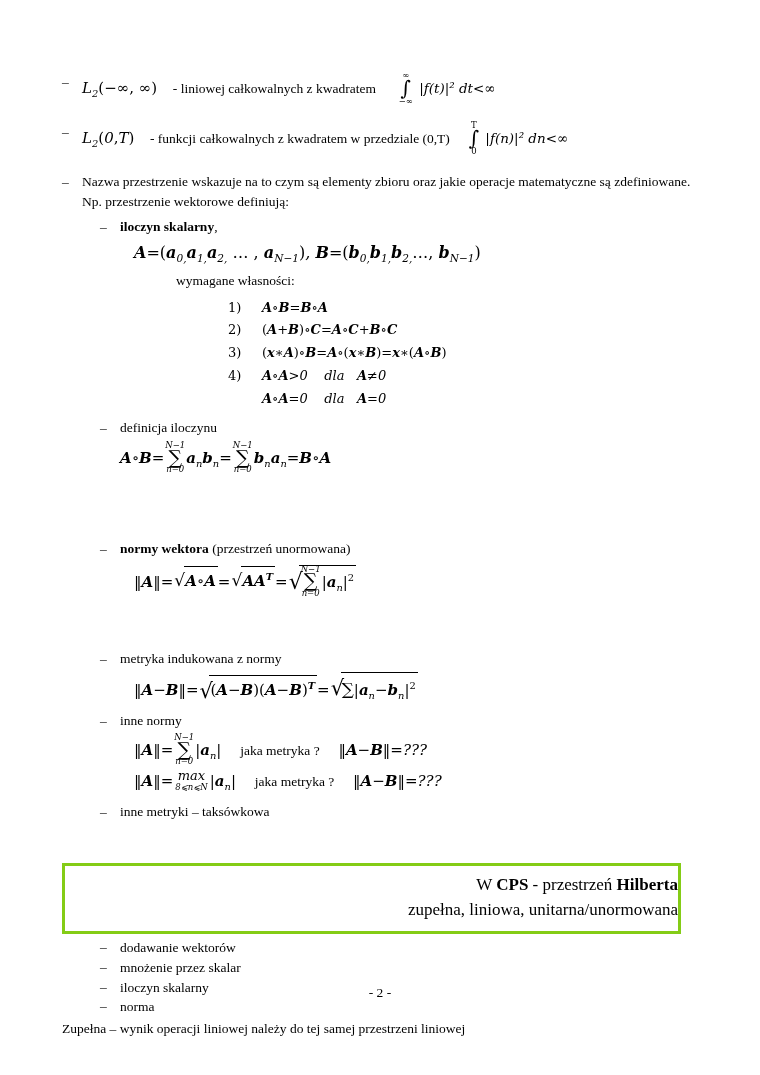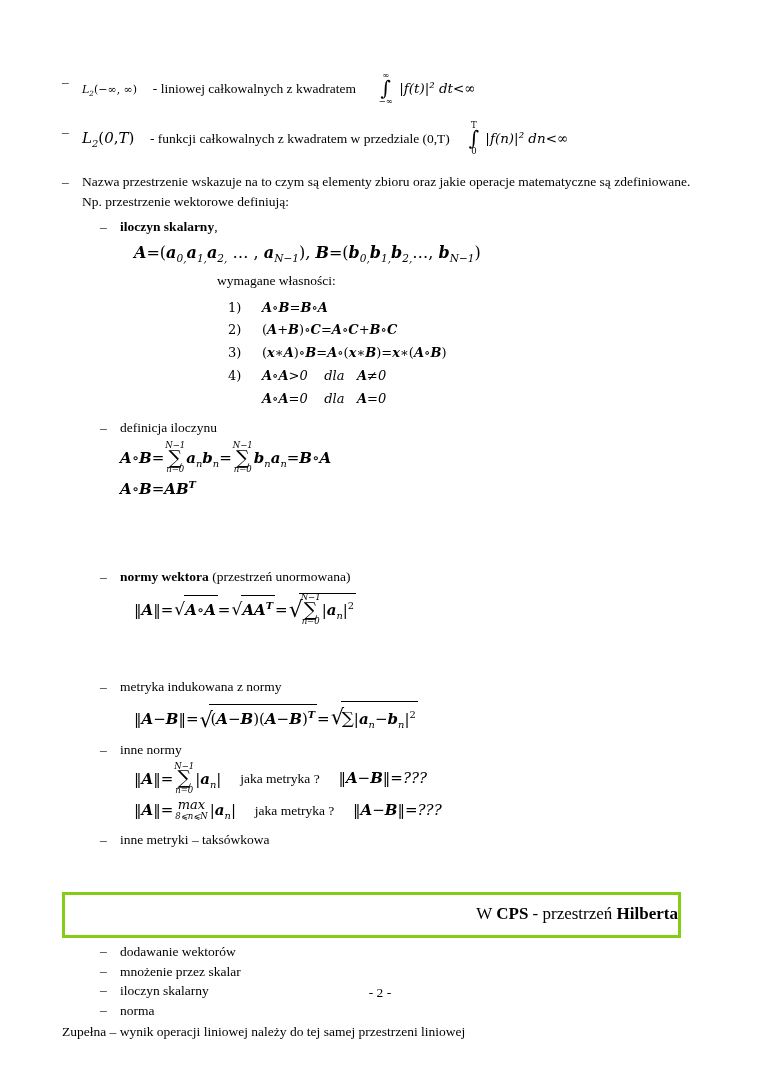--- a/index.html
+++ b/index.html
@@ -211,21 +211,21 @@
 </head>
 <body>
 
 <div class="page">
   <div class="content">
 
     <div class="row">
       <div class="dash">–</div>
       <div class="rowbody">
         <span class="math">
-          <span style="font-size:11px;">L<sub>2</sub><span class="op">(</span>−∞<span class="op">,</span> ∞<span class="op">)</span></span>
+          <span style="font-size:15px;">L<sub>2</sub><span class="op">(</span>−∞<span class="op">,</span> ∞<span class="op">)</span></span>
         </span>
         <span style="display:inline-block;width:8px;"></span>
         <span>- liniowej całkowalnych z kwadratem</span>
         <span style="display:inline-block;width:14px;"></span>
         <span class="math">
           <span class="intg">
             <span class="lim">∞</span>
             <span class="sym">∫</span>
             <span class="lim">−∞</span>
           </span>
@@ -264,21 +264,21 @@
     </div>
 
     <div class="indent1">
       <div class="row">
         <div class="dash">–</div>
         <div class="rowbody">
           <b>iloczyn skalarny</b><span>,</span>
           <div class="mathblock" style="margin-left:14px;margin-top:1px;">
             <span class="bld">A</span><span class="op">=(</span><span class="bld">a</span><sub>0,</sub><span class="bld">a</span><sub>1,</sub><span class="bld">a</span><sub>2,</sub><span class="op"> … ,</span> <span class="bld">a</span><sub>N−1</sub><span class="op">)</span>, <span class="bld">B</span><span class="op">=(</span><span class="bld">b</span><sub>0,</sub><span class="bld">b</span><sub>1,</sub><span class="bld">b</span><sub>2,</sub><span class="op">…,</span> <span class="bld">b</span><sub>N−1</sub><span class="op">)</span>
           </div>
-          <div style="margin-left:97px;margin-top:3px;font-size:13.5px;">wymagane własności:</div>
+          <div style="margin-left:56px;margin-top:3px;font-size:13.5px;">wymagane własności:</div>
         </div>
       </div>
 
       <div class="numlist">
         <div class="numrow">
           <div class="num">1)</div>
           <div class="eq">
             <span class="bld">A</span><span class="op">∘</span><span class="bld">B</span><span class="op">=</span><span class="bld">B</span><span class="op">∘</span><span class="bld">A</span>
           </div>
         </div>
@@ -311,23 +311,20 @@
             <span class="bld">A</span><span class="op">∘</span><span class="bld">B</span><span class="op">=</span><span class="sig">
                 <span class="lim">N−1</span>
                 <span class="sym">∑</span>
                 <span class="lim">n=0</span>
               </span><span class="bld">a</span><sub>n</sub><span class="bld">b</span><sub>n</sub><span class="op">=</span><span class="sig">
                 <span class="lim">N−1</span>
                 <span class="sym">∑</span>
                 <span class="lim">n=0</span>
               </span><span class="bld">b</span><sub>n</sub><span class="bld">a</span><sub>n</sub><span class="op">=</span><span class="bld">B</span><span class="op">∘</span><span class="bld">A</span>
           </div>
-          <div class="mathblock" style="font-size:15px;">
-            <span class="bld">A</span><span class="op">∘</span><span class="bld">B</span><span class="op">=</span><span class="bld">A</span><span class="bld">B</span><sup class="bld">T</sup>
-          </div>
         </div>
       </div>
 
       <div class="spacer-lg"></div>
 
       <div class="row">
         <div class="dash">–</div>
         <div class="rowbody">
           <b>normy wektora</b>
           <span>(przestrzeń unormowana)</span>
@@ -380,20 +377,21 @@
       <div class="row" style="margin-top:3px;">
         <div class="dash">–</div>
         <div class="rowbody">inne metryki – taksówkowa</div>
       </div>
     </div>
 
     <div class="hbox">
       <div class="l1">
         <span>W </span><b>CPS</b><span> - przestrzeń </span><b>Hilberta</b>
       </div>
+      <div class="l2">zupełna, liniowa, unitarna/unormowana</div>
     </div>
 
     <div class="tail">
       <div class="indent1">
         <div class="row">
           <div class="dash">–</div>
           <div class="rowbody">dodawanie wektorów</div>
         </div>
         <div class="row">
           <div class="dash">–</div>

